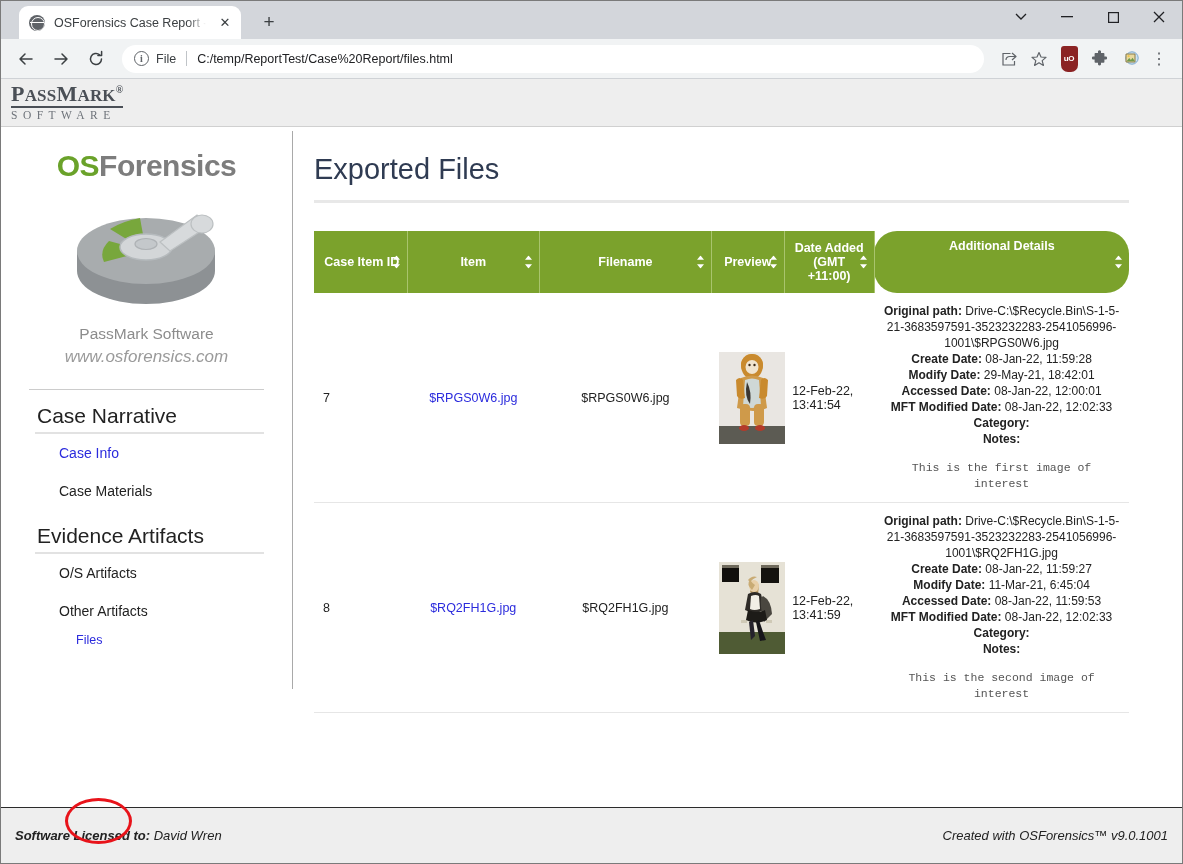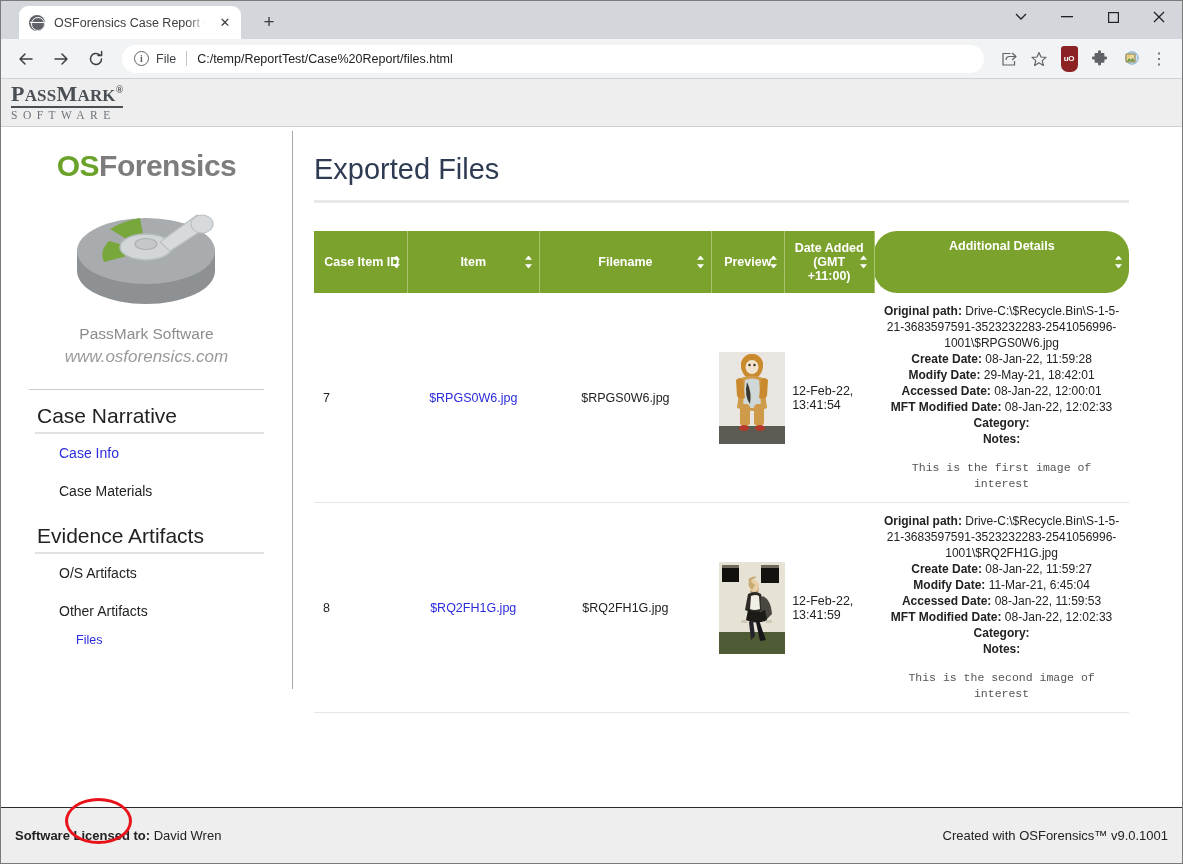--- a/index.html
+++ b/index.html
@@ -122,21 +122,21 @@
   .c-ad  { width:252px; text-align:center; vertical-align:top !important; }
   .c-ti a { color:#2b2bdd; text-decoration:none; }
   .thumb-frame { width:66px; height:92px; margin:0 auto; overflow:hidden; }
   .det { font-size:12px; line-height:16px; color:#222; }
   .det b { font-weight:bold; }
   .note { font-family:"Liberation Mono", monospace; font-size:11.5px; color:#555;
           margin-top:13px; }
 
   .footer { height:56px; flex:0 0 56px; background:#eeeeee; border-top:1px solid #2b2b2b;
             display:flex; align-items:center; justify-content:space-between;
-            padding:0 14px; font-size:13px; color:#222; }
+            padding:0 14px; font-size:13px; color:#222;font-style:italic; }
   .footer .right { font-size:13px; }
 </style>
 </head>
 <body>
 
 <div class="browser">
 
   <div class="titlebar">
     <div class="tab">
       <div class="tab-favicon"></div>

